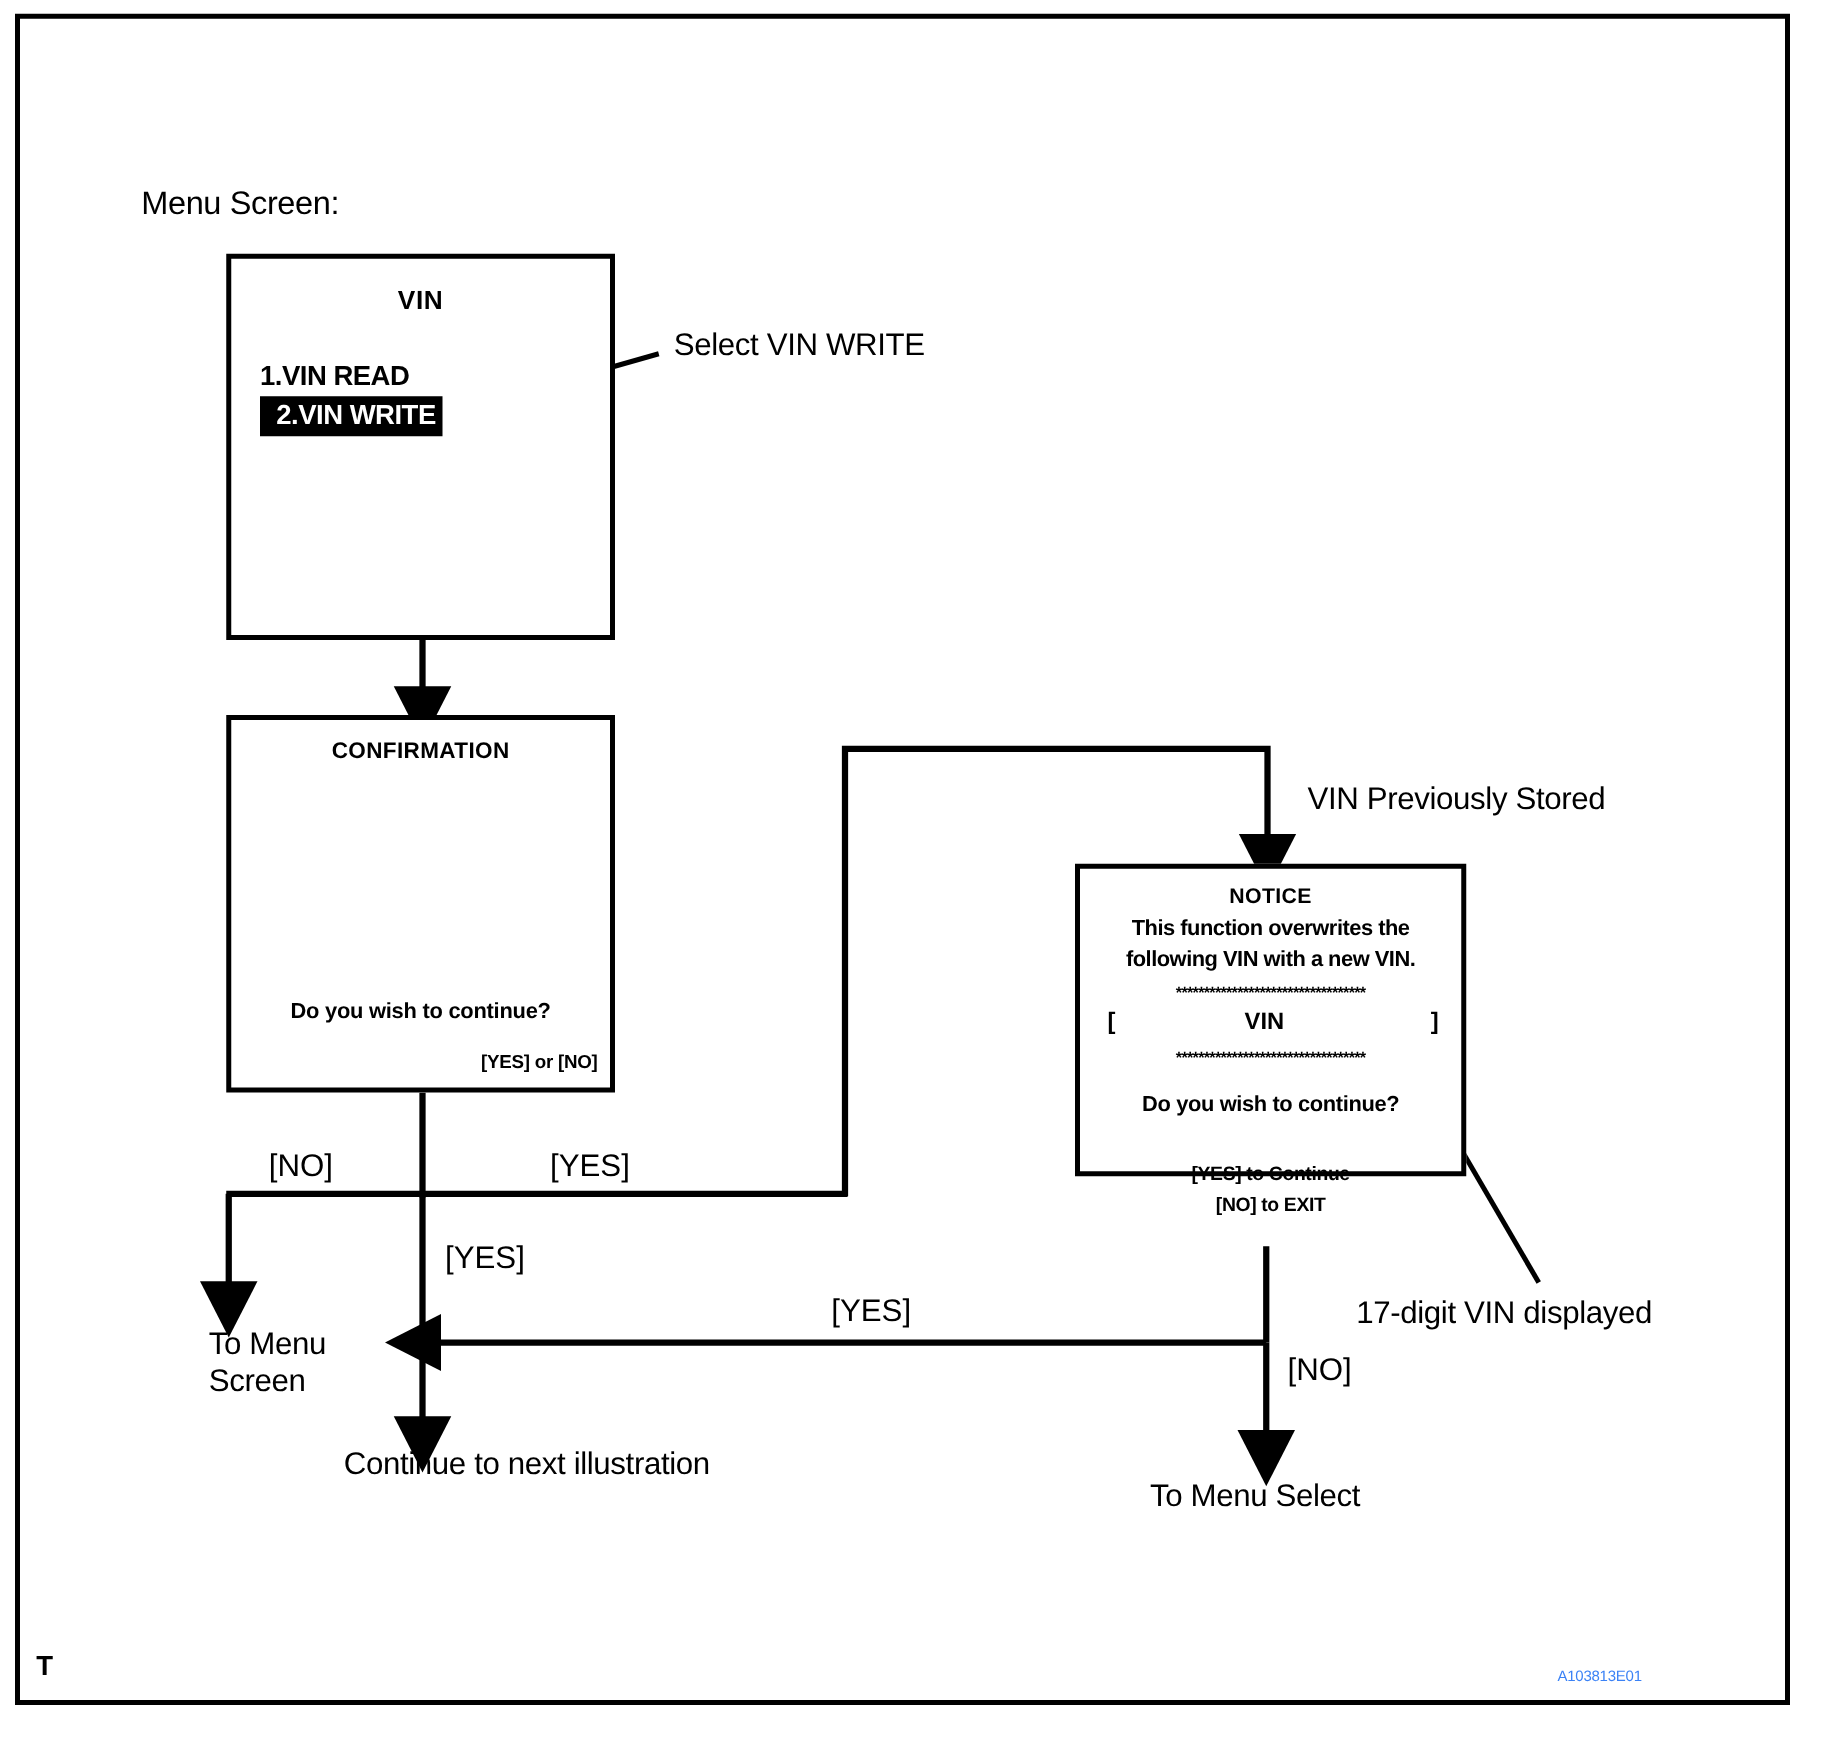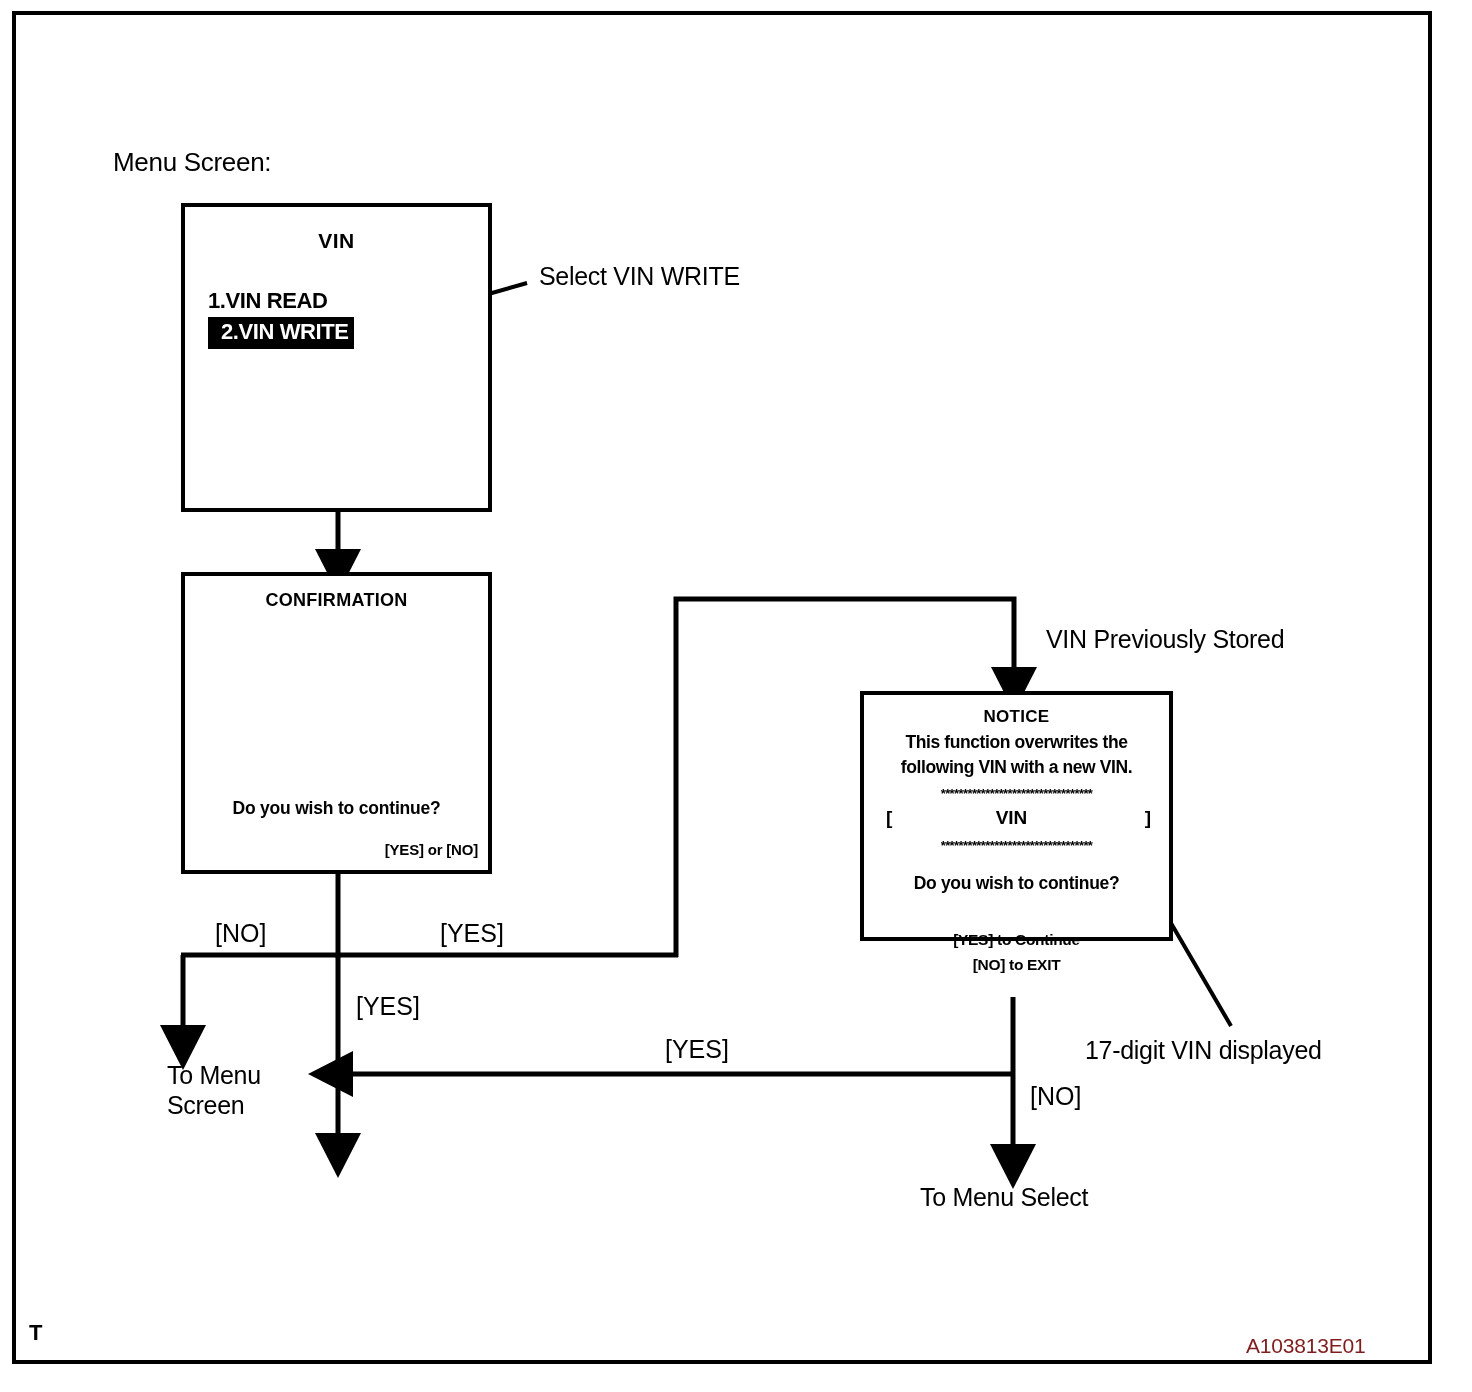--- a/index.html
+++ b/index.html
@@ -162,21 +162,21 @@
   }
 
   #menu-screen-caption { left: 113px; top: 147px; font-size: 26px; }
 
   #fig-t {
     position: absolute; left: 29px; top: 1320px;
     font-size: 22px; font-weight: bold; letter-spacing: 0;
   }
   #fig-id {
     position: absolute; left: 1246px; top: 1334px;
-    font-size: 21px; font-weight: normal; color: #7f1d1d;
+    font-size: 12px; font-weight: normal; color: #3b82f6;
     letter-spacing: -0.2px;
   }
 </style>
 </head>
 <body>
 
 <div id="canvas">
 
   <div id="page-frame"></div>
 
@@ -260,20 +260,21 @@
 
   <div class="edge-label" style="left:665px; top:1035px;">[YES]</div>
 
   <div class="edge-label" style="left:1030px; top:1082px;">[NO]</div>
 
   <div class="anno wrap" style="left:139px; top:1060px; width:150px;margin-left:28px;">
     <div>To Menu</div>
     <div>Screen</div>
   </div>
 
+  <div class="anno" style="left:275px; top:1157px;">Continue to next illustration</div>
 
   <div class="anno" style="left:920px; top:1183px;">To Menu Select</div>
 
   <div id="fig-t">T</div>
 
   <div id="fig-id">A103813E01</div>
 
 </div>
 
 </body></html>

